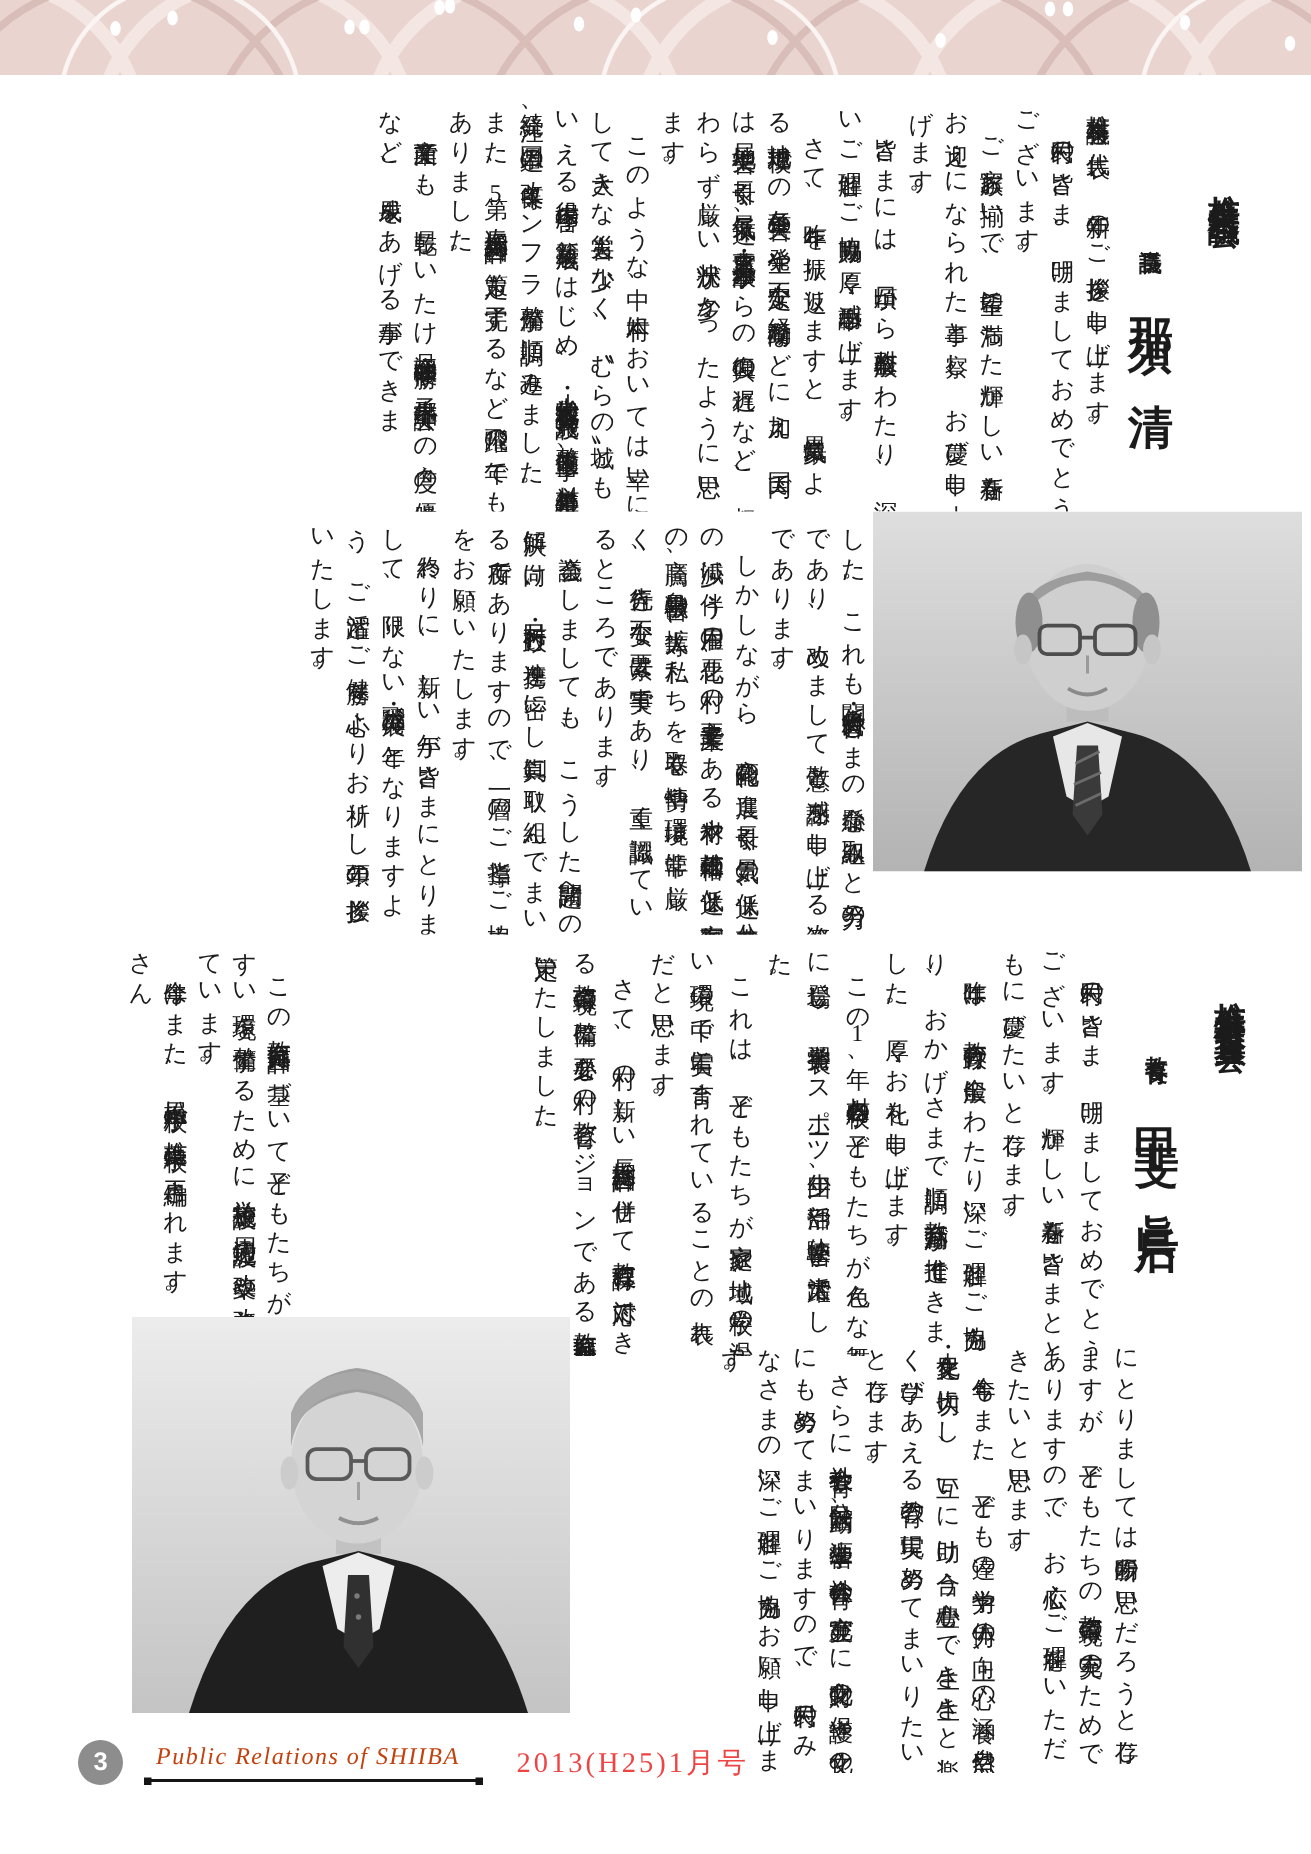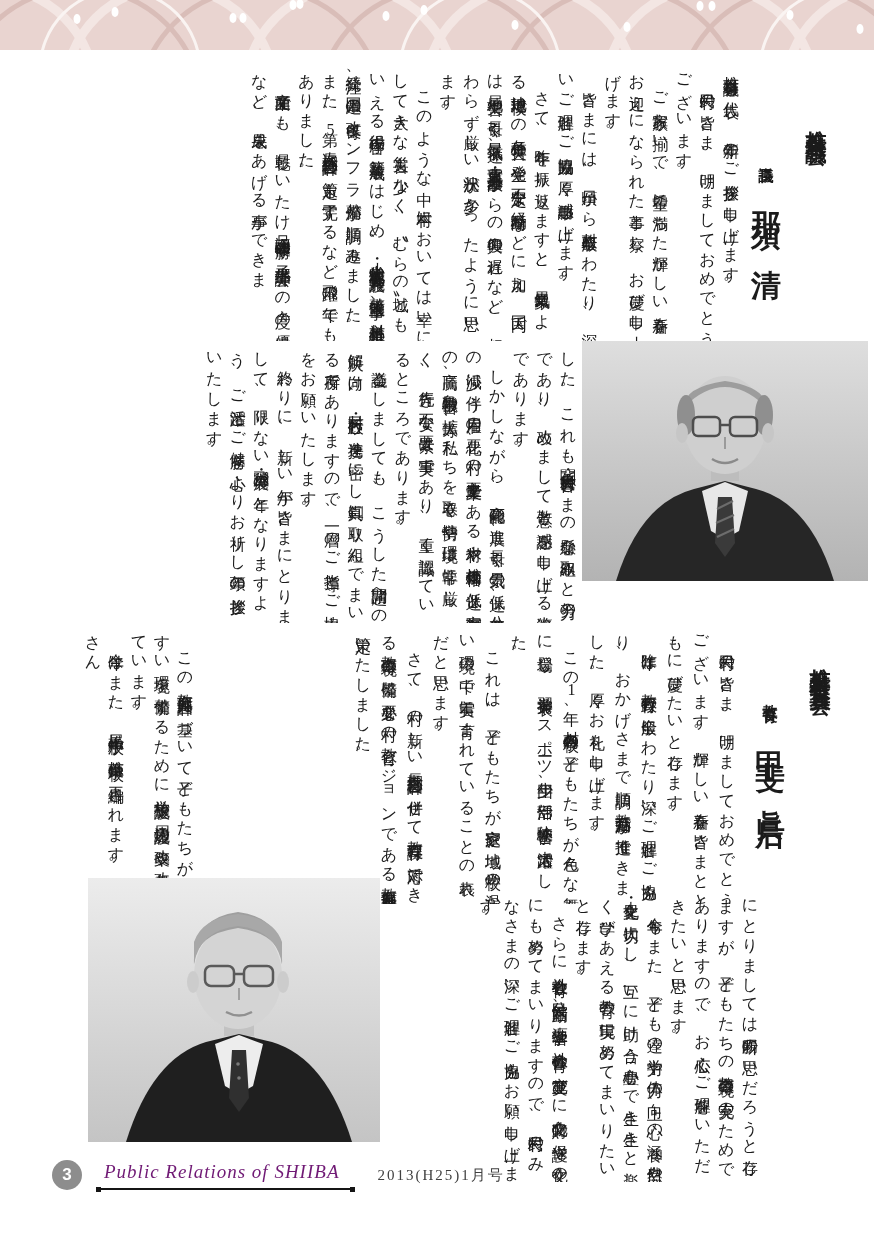--- a/index.html
+++ b/index.html
@@ -37,27 +37,27 @@
   #photo1{top:341px;left:582px;width:286px;height:240px;}
   #photo2{top:878px;left:88px;width:292px;height:264px;}
   
   .footer{position:absolute;top:1160px;left:52px;display:flex;align-items:center;}
   .page-circle{
     width:30px;height:30px;border-radius:50%;background:#8d8d8d;color:#ffffff;
     font-family:"Liberation Sans","DejaVu Sans",sans-serif;font-weight:bold;font-size:17px;
     display:flex;align-items:center;justify-content:center;
   }
   .pub{
-    margin-left:16px;font-style:italic;font-size:19px;letter-spacing:1px;color:#701a75;
+    margin-left:16px;font-style:italic;font-size:16px;letter-spacing:1px;color:#c2410c;
     padding:0 14px 5px 6px;border-bottom:2px solid #151515;position:relative;
   }
   .pub::before,.pub::after{content:"";position:absolute;bottom:-4px;width:5px;height:5px;background:#151515;}
   .pub::before{left:-2px;}
   .pub::after{right:-2px;}
-  .issue{margin-left:24px;font-size:15px;letter-spacing:2px;color:#404040;}
+  .issue{margin-left:24px;font-size:19px;letter-spacing:2px;color:#ef4444;}
 </style>
 </head>
 <body>
 
 <div class="band">
   <svg width="874" height="50" viewBox="0 0 874 50" xmlns="http://www.w3.org/2000/svg">
     <rect width="874" height="50" fill="#e9d4d0"></rect>
     <g fill="none" stroke="#f3e6e3" stroke-width="9">
       <circle cx="-10" cy="92" r="105"></circle>
         <circle cx="170" cy="92" r="105"></circle>

